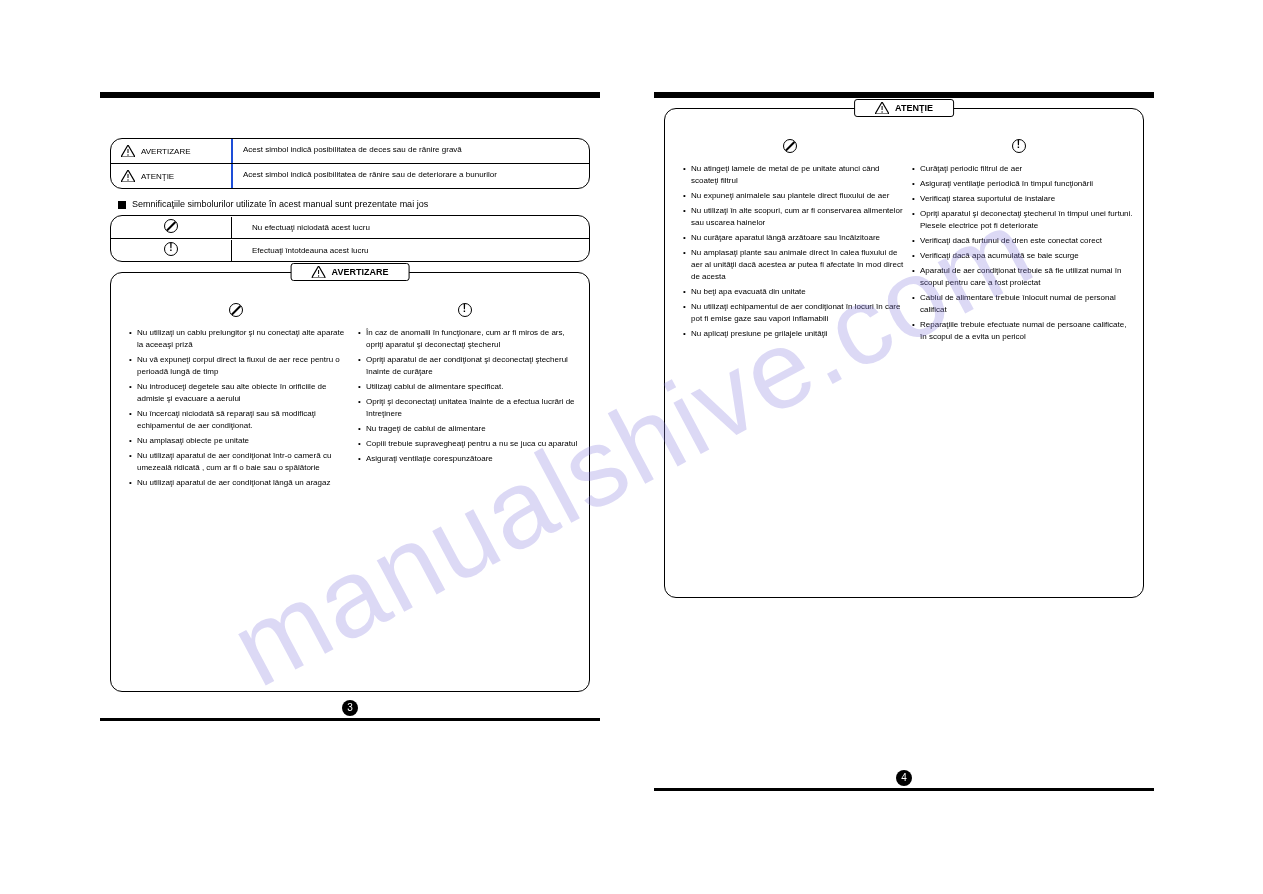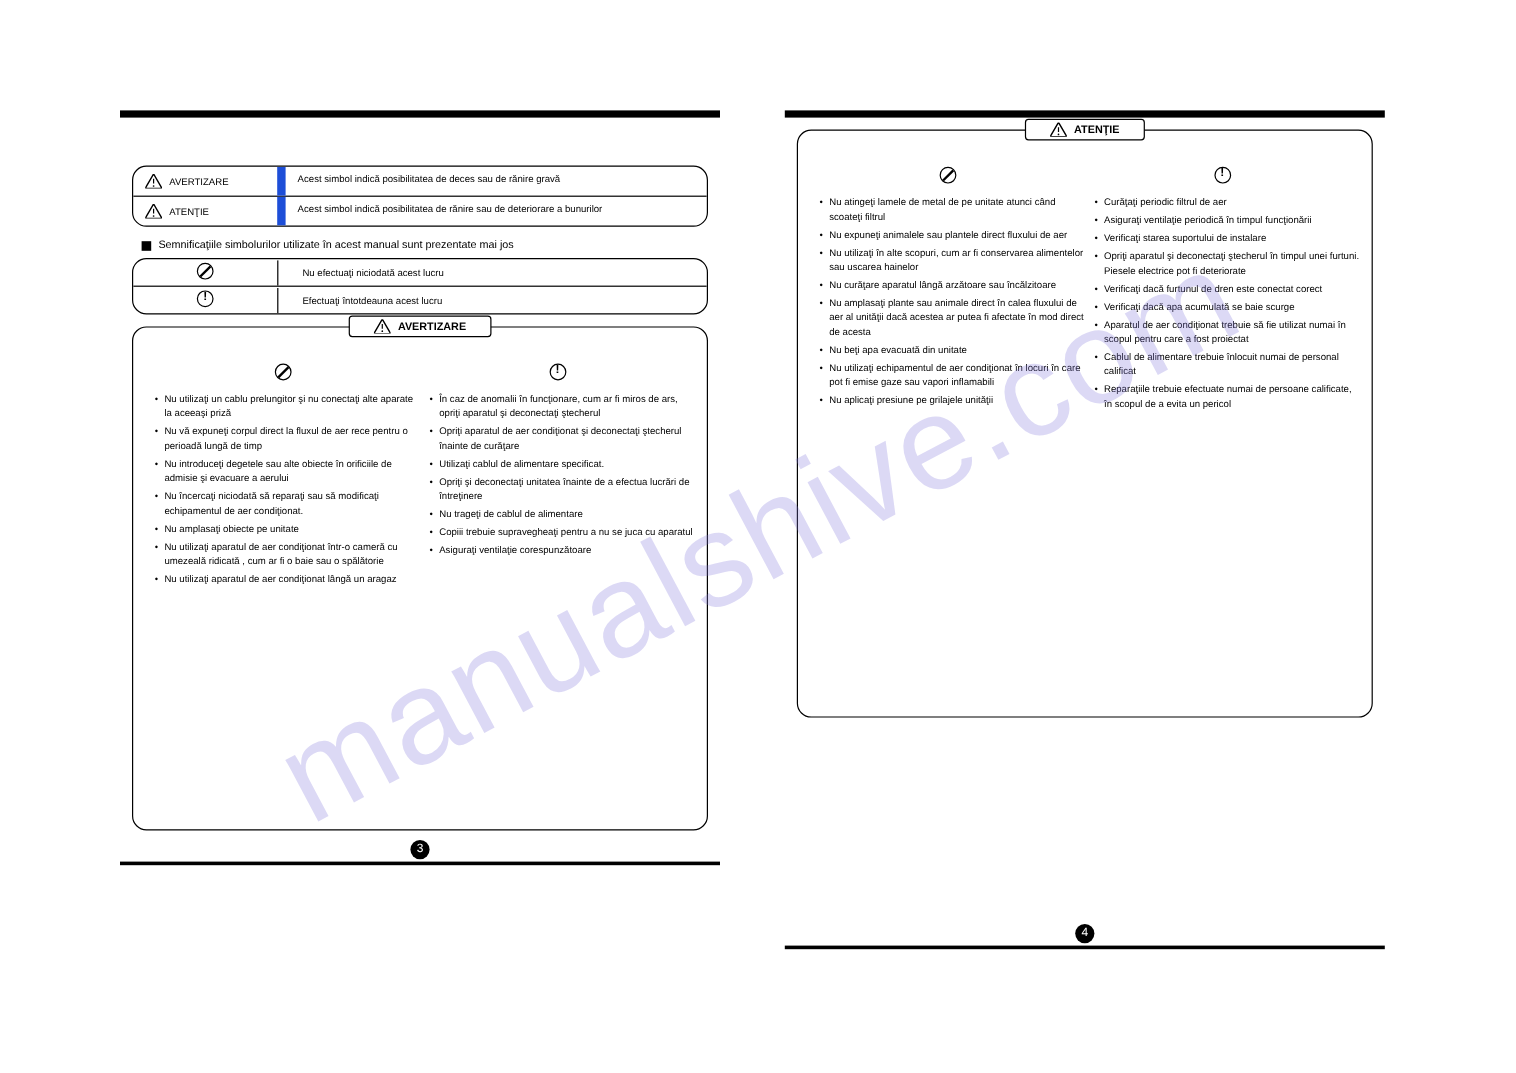--- a/index.html
+++ b/index.html
@@ -8,21 +8,21 @@
 .pages{display:flex;gap:54px;padding:0 100px}
 .pg{width:500px;position:relative}
 .bar{height:6px;background:#000;margin-top:92px;margin-bottom:10px}
 .pg3 .bar{margin-bottom:40px}
 .ft{height:3px;background:#000;margin-top:30px;position:relative}
 .pn{display:inline-block;width:16px;height:16px;border-radius:50%;background:#000;color:#fff;text-align:center;line-height:16px;font-size:10px;position:absolute;left:50%;top:-18px;transform:translateX(-50%)}
 .tbl1{border:1px solid #000;border-radius:12px;margin:0 10px 10px;overflow:hidden}
 .tbl1 .row{display:flex;border-bottom:1px solid #000}
 .tbl1 .row:last-child{border-bottom:none}
 .tbl1 .c1{width:120px;display:flex;align-items:center;gap:6px;padding:6px 10px;font-size:8px}
-.tbl1 .c2{flex:1;padding:6px 10px;font-size:8px;border-left:7px solid #1d4ed8}
+.tbl1 .c2{flex:1;padding:6px 10px;font-size:8px;border-left:2px solid #1d4ed8}
 .sub{font-size:9px;margin:6px 10px 6px 18px}
 .sq{display:inline-block;width:8px;height:8px;background:#000;margin-right:6px;vertical-align:middle}
 .tbl2{border:1px solid #000;border-radius:12px;margin:0 10px 10px;overflow:hidden}
 .tbl2 .row{display:flex;border-bottom:1px solid #000;align-items:center}
 .tbl2 .row:last-child{border-bottom:none}
 .tbl2 .c1{width:120px;text-align:center;padding:3px}
 .tbl2 .c2{flex:1;padding:6px 20px;font-size:8px;border-left:1px solid #000}
 .box{border:1px solid #000;border-radius:12px;margin:10px 10px 10px;position:relative;padding:30px 10px 10px}
 .boxhdr{position:absolute;top:-10px;left:50%;transform:translateX(-50%);background:#fff;border:1px solid #000;border-radius:3px;padding:2px 20px;display:flex;align-items:center;gap:6px;font-size:9px;font-weight:bold}
 .cols{display:flex;}

